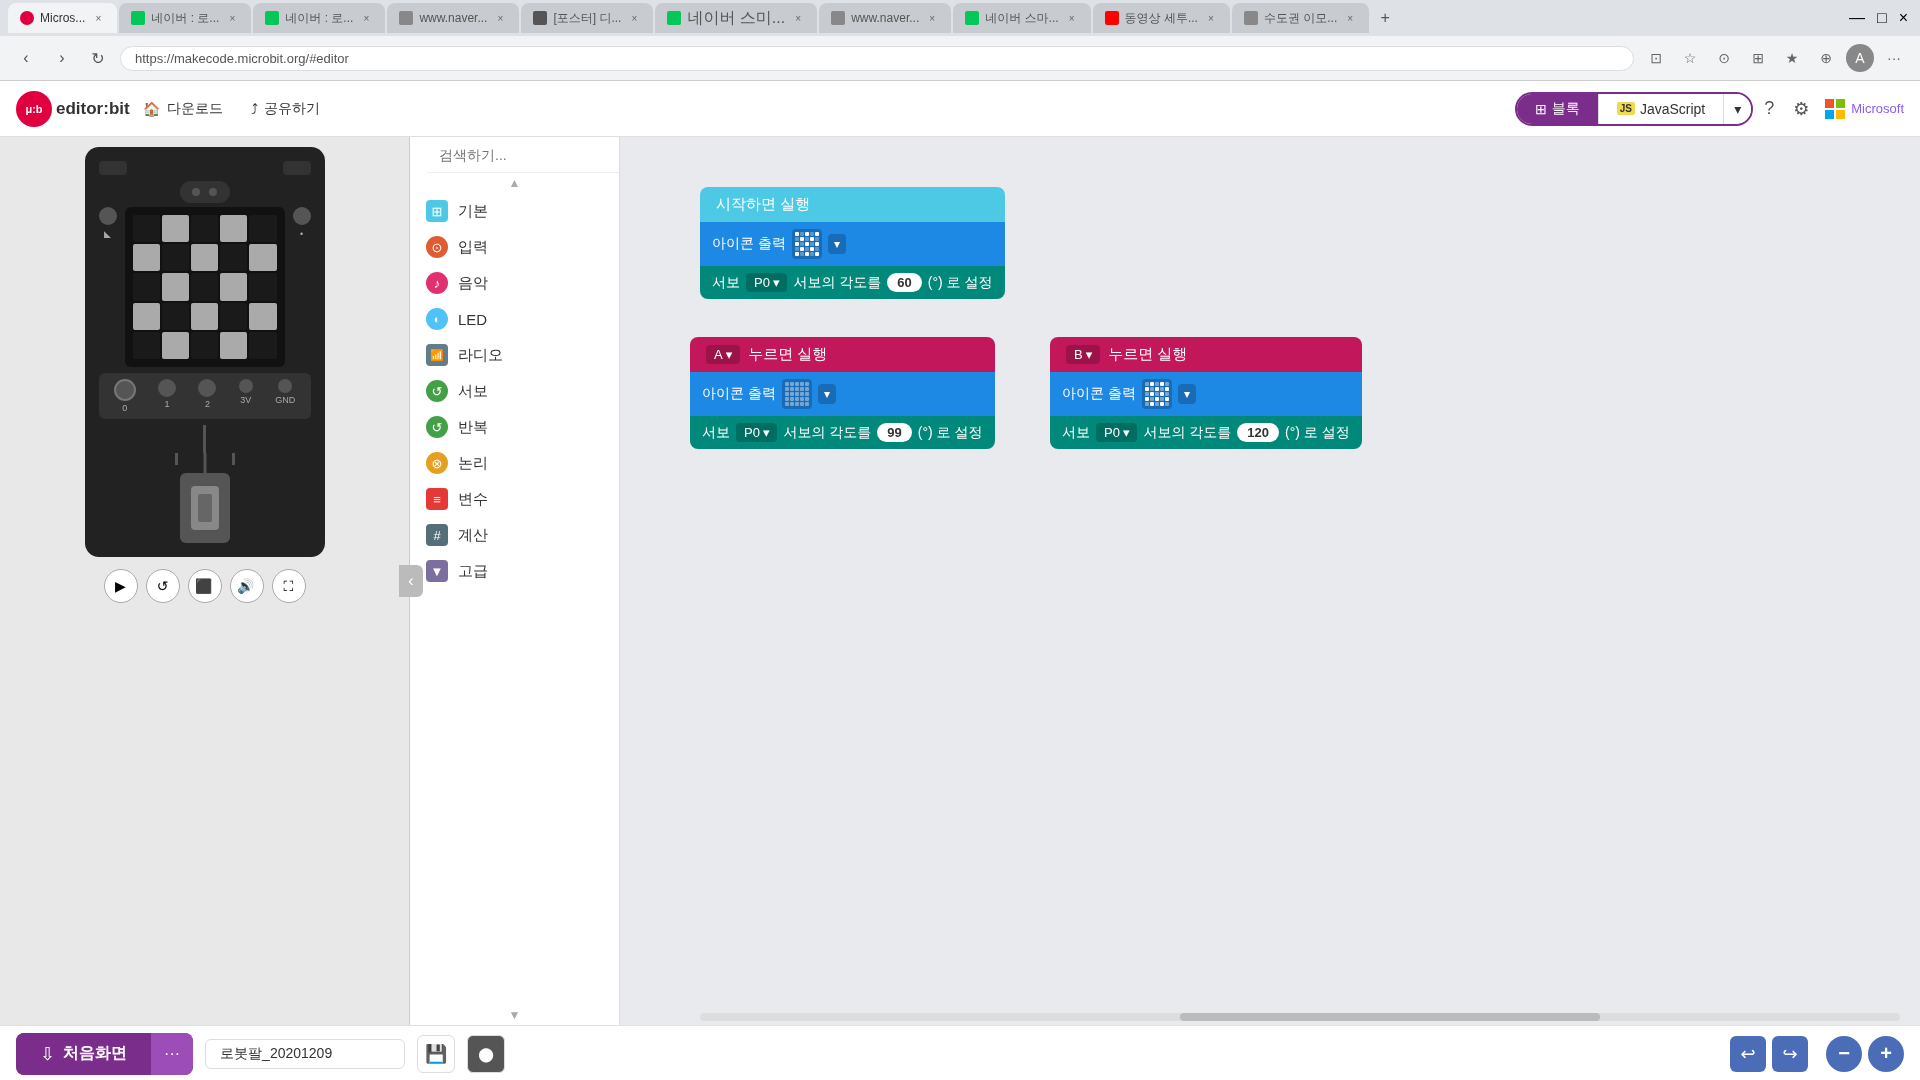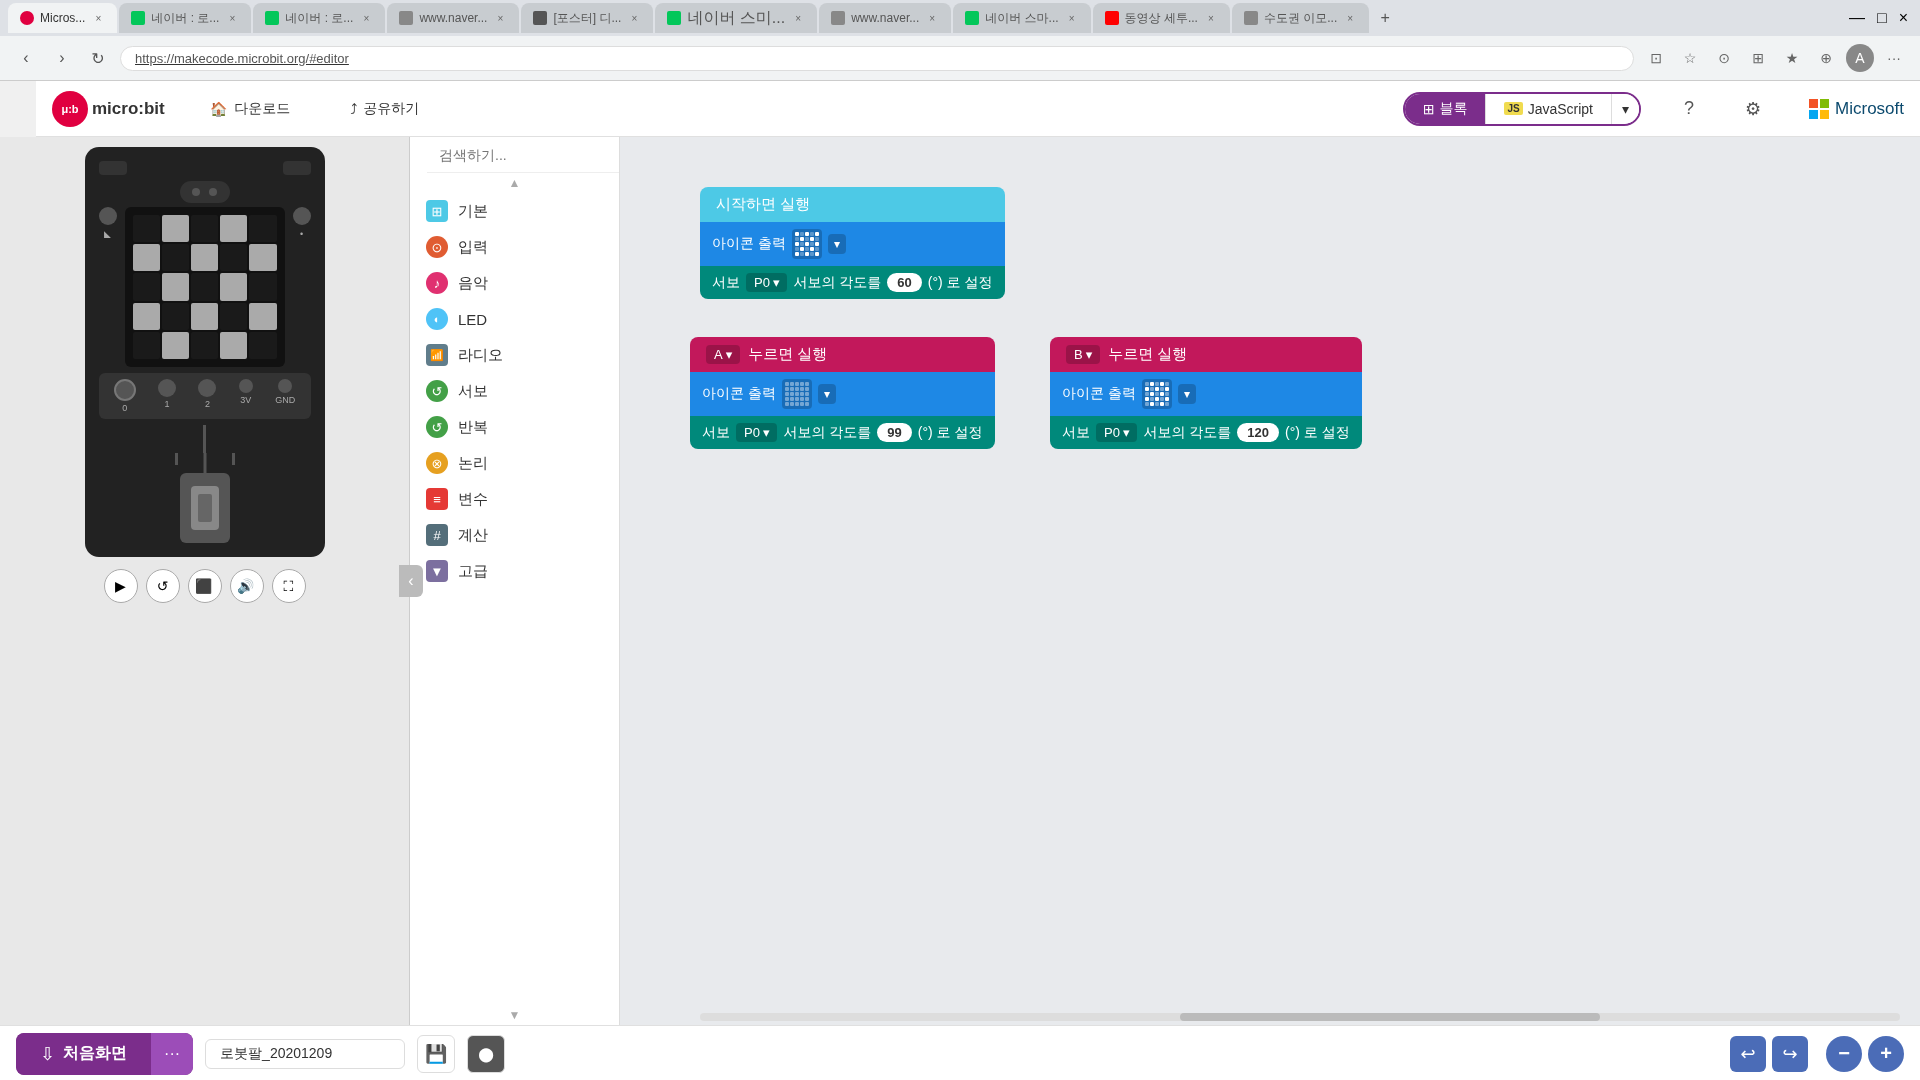--- a/index.html
+++ b/index.html
@@ -10,29 +10,29 @@
     .tab-bar { display: flex; align-items: center; height: 36px; background: #dee1e6; padding: 0 8px; gap: 2px; }
     .tab { display: flex; align-items: center; height: 30px; padding: 0 12px; border-radius: 8px 8px 0 0; font-size: 12px; gap: 6px; cursor: pointer; }
     .tab.active { background: #f1f3f4; }
     .tab.inactive { background: #c8ccd0; color: #555; }
     .tab-favicon { width: 14px; height: 14px; border-radius: 2px; display: inline-block; }
     .tab-close { width: 14px; height: 14px; display: flex; align-items: center; justify-content: center; border-radius: 50%; font-size: 10px; cursor: pointer; color: #666; }
     .new-tab-btn { width: 28px; height: 28px; display: flex; align-items: center; justify-content: center; border-radius: 50%; cursor: pointer; font-size: 16px; color: #555; }
 
     .address-bar { display: flex; align-items: center; height: 44px; padding: 4px 12px; gap: 8px; background: #f1f3f4; }
     .nav-btn { width: 28px; height: 28px; display: flex; align-items: center; justify-content: center; border-radius: 50%; cursor: pointer; color: #555; font-size: 16px; }
-    .url-box { flex: 1; background: white; border: 1px solid #ddd; border-radius: 20px; padding: 4px 14px; font-size: 13px; color: #333; display: flex; align-items: center; text-decoration: underline; }
+    .url-box { flex: 1; background: white; border: 1px solid #ddd; border-radius: 20px; padding: 4px 14px; font-size: 13px; color: #333; display: flex; align-items: center; }
     .address-icons { display: flex; gap: 6px; align-items: center; }
     .addr-icon { width: 28px; height: 28px; display: flex; align-items: center; justify-content: center; border-radius: 50%; cursor: pointer; color: #666; font-size: 14px; }
 
     
     .app-container { display: flex; flex-direction: column; height: calc(1080px - 80px); }
 
     
-    .app-header { background: white; display: flex; align-items: center; height: 56px; padding: 16px 16px; border-bottom: 1px solid #e0e0e0; gap: 32px; margin-left: 36px; }
+    .app-header { background: white; display: flex; align-items: center; height: 56px; padding: 16px 16px; border-bottom: 1px solid #e0e0e0; gap: 0; }
     .microbit-logo { display: flex; align-items: center; gap: 8px; }
     .header-spacer { flex: 1; }
     .header-nav-btn { display: flex; align-items: center; gap: 6px; padding: 6px 14px; border-radius: 6px; cursor: pointer; font-size: 14px; color: #333; }
     .header-icon { width: 32px; height: 32px; display: flex; align-items: center; justify-content: center; border-radius: 50%; cursor: pointer; color: #555; font-size: 18px; }
 
     
     .main-area { display: flex; flex: 1; overflow: hidden; }
 
     
     .simulator-panel { width: 410px; background: #e8e8e8; display: flex; flex-direction: column; align-items: center; padding: 10px; border-right: 1px solid #ccc; flex-shrink: 0; }
@@ -126,21 +126,21 @@
     </div>
   </div>
 </div>
 
 <div class="app-container">
 
   <div class="app-header">
     <div class="microbit-logo">
       <div style="display:flex; align-items:center; gap:4px;">
         <div style="width:36px;height:36px;background:#e00040;border-radius:50%;display:flex;align-items:center;justify-content:center;color:white;font-size:11px;font-weight:bold;">μ:b</div>
-        <span style="font-size:17px;font-weight:600;color:#333;">micro:bit</span>
+        <span style="font-size:17px;font-weight:600;color:#333;">editor:bit</span>
       </div>
     </div>
     <div class="header-nav-btn">
       <span>🏠</span>
       <span>다운로드</span>
     </div>
     <div class="header-nav-btn">
       <span>⤴</span>
       <span>공유하기</span>
     </div>
@@ -164,21 +164,21 @@
       <span>⚙</span>
     </div>
 
     <div style="display:flex;gap:2px;align-items:center;margin-left:8px;">
       <svg width="20" height="20">
         <rect x="0" y="0" width="9" height="9" fill="#f35325"></rect>
         <rect x="11" y="0" width="9" height="9" fill="#81bc06"></rect>
         <rect x="0" y="11" width="9" height="9" fill="#05a6f0"></rect>
         <rect x="11" y="11" width="9" height="9" fill="#ffba08"></rect>
       </svg>
-      <span style="font-size:17px;color:#0c4a6e;margin-left:4px;">Microsoft</span>
+      <span style="font-size:13px;color:#8b5cf6;margin-left:4px;">Microsoft</span>
     </div>
   </div>
 
   <div class="main-area">
 
     <div class="simulator-panel" style="position:relative;">
 
       <div style="background:#222; border-radius:14px; width:240px; padding:14px; margin-bottom:12px; position:relative;">
 
         <div style="display:flex; justify-content:space-between; margin-bottom:6px;">

